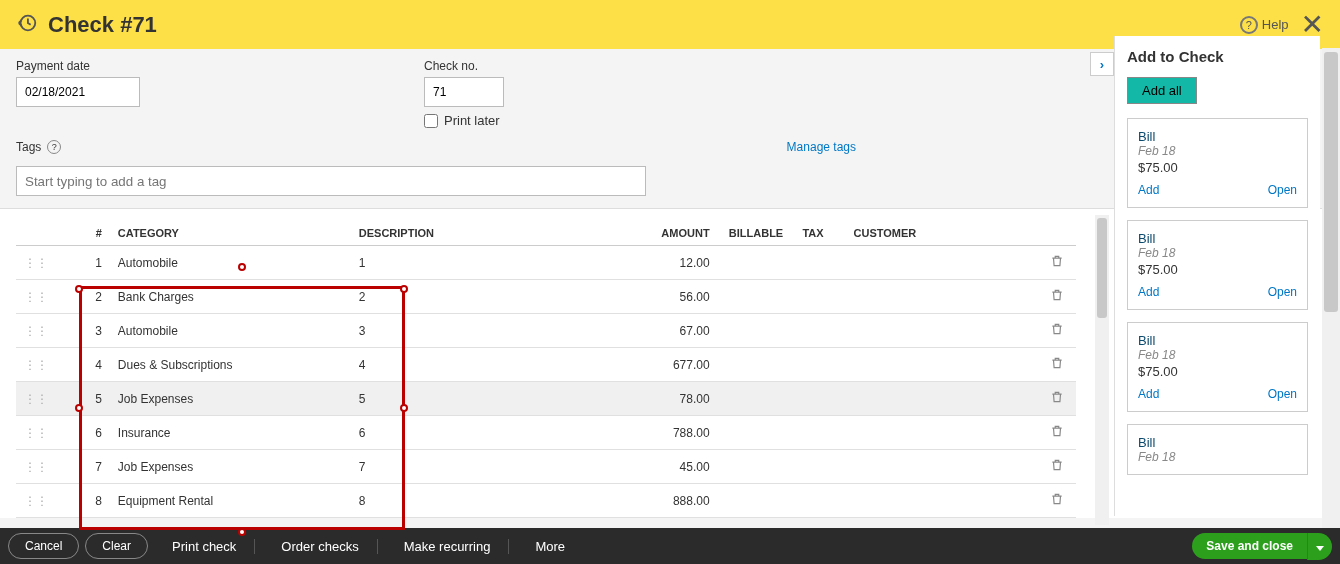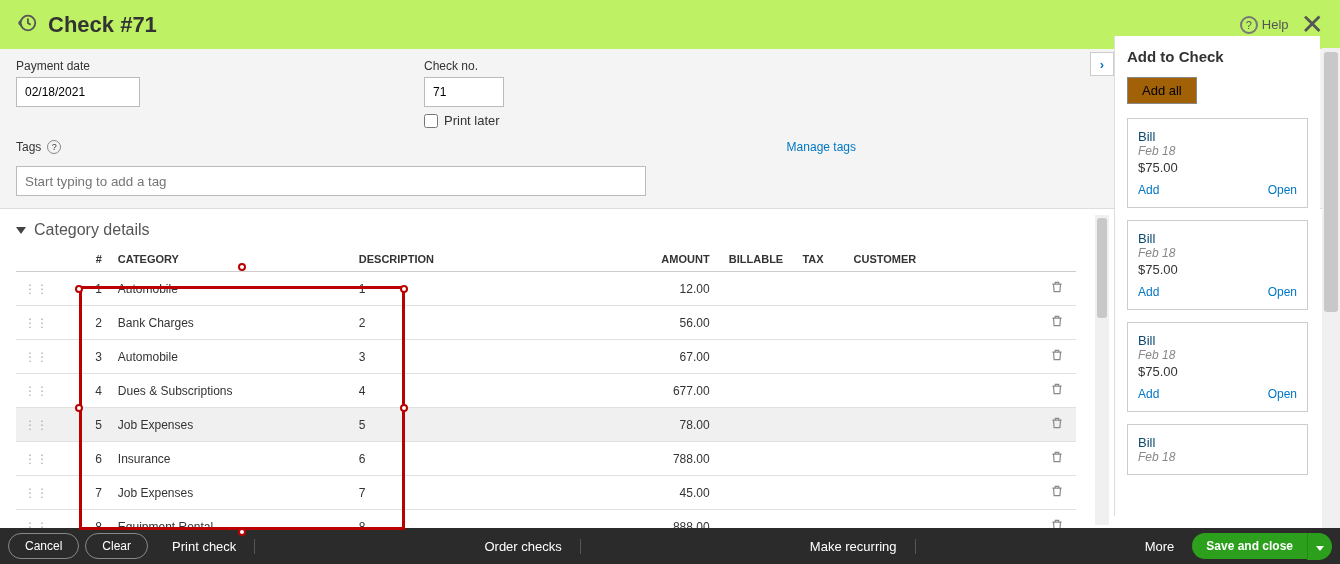--- a/index.html
+++ b/index.html
@@ -1,18 +1,18 @@
 <!DOCTYPE html>
 <html><head>
 <meta charset="utf-8">
 <style>
 * { box-sizing: border-box; margin: 0; padding: 0; font-family: -apple-system, BlinkMacSystemFont, "Segoe UI", Arial, sans-serif; }
 body { width: 1340px; height: 564px; background: #f4f4f4; position: relative; overflow: hidden; font-size: 13px; color: #333; }
 
-.header { display: flex; align-items: center; justify-content: space-between; padding: 8px 16px; background: #bef264; }
+.header { display: flex; align-items: center; justify-content: space-between; padding: 8px 16px; background: #fde047; }
 .header-left { display: flex; align-items: center; gap: 10px; }
 .header-title { font-size: 22px; font-weight: 600; color: #333; }
 .header-right { display: flex; align-items: center; gap: 12px; }
 .help-link { display: flex; align-items: center; gap: 4px; color: #555; cursor: pointer; }
 .circle-icon { width: 18px; height: 18px; border: 2px solid #777; border-radius: 50%; display: flex; align-items: center; justify-content: center; font-size: 11px; }
 .close-x { font-size: 28px; color: #555; cursor: pointer; font-weight: 300; }
 .history-icon svg { width: 22px; height: 22px; }
 
 .form-row { display: flex; gap: 32px; padding: 10px 16px 8px; }
 .field { display: flex; flex-direction: column; }
@@ -53,32 +53,32 @@
 .col-del { width: 32px; }
 .drag-handle { color: #aaa; cursor: grab; }
 .trash-icon { color: #888; cursor: pointer; }
 
 .red-box { position: absolute; border: 3px solid #b00; pointer-events: none; left: 79px; top: 286px; width: 326px; height: 244px; z-index: 5; }
 .red-handle { position: absolute; width: 8px; height: 8px; background: #fff; border: 2px solid #b00; border-radius: 50%; pointer-events: none; z-index: 6; }
 
 .drawer { position: absolute; right: 20px; top: 36px; width: 206px; background: #fff; border-left: 1px solid #ddd; height: 480px; padding: 12px; overflow-y: auto; }
 .drawer-toggle { position: absolute; right: 226px; top: 52px; width: 24px; height: 24px; background: #fff; border: 1px solid #ccc; display: flex; align-items: center; justify-content: center; cursor: pointer; color: #0077c5; font-weight: bold; z-index: 3; }
 .drawer-title { font-size: 15px; font-weight: 600; margin-bottom: 12px; }
-.add-all-btn { border: 1px solid #888; background: #a16207; padding: 5px 14px; font-size: 13px; cursor: pointer; margin-bottom: 14px; }
+.add-all-btn { border: 1px solid #888; background: #14b8a6; padding: 5px 14px; font-size: 13px; cursor: pointer; margin-bottom: 14px; }
 .bill-card { border: 1px solid #ccc; padding: 10px; margin-bottom: 12px; }
 .bill-type { font-size: 13px; color: #0c4a6e; }
 .bill-date { font-size: 12px; color: #888; font-style: italic; }
 .bill-amt { font-size: 13px; font-weight: 400; margin-top: 2px; }
 .bill-actions { display: flex; justify-content: space-between; margin-top: 8px; }
 .bill-link { color: #0077c5; font-size: 12px; cursor: pointer; }
 
 .footer { position: absolute; bottom: 0; left: 0; right: 0; height: 36px; background: #2b2b2b; display: flex; align-items: center; padding: 0 8px; }
 .footer-left { display: flex; gap: 0; }
 .footer-btn-outline { background: transparent; border: 1px solid #888; color: #fff; padding: 5px 16px; border-radius: 14px; font-size: 12px; cursor: pointer; margin-right: 6px; text-align: right; }
-.footer-center { flex: 1; display: flex; justify-content: space-between; gap: 1px; }
+.footer-center { flex: 1; display: flex; justify-content: flex-start; gap: 8px; }
 .footer-link { color: #fff; font-size: 13px; padding: 0 18px; cursor: pointer; border-right: 1px solid #555; }
 .footer-link:last-child { border-right: none; }
 .footer-right { display: flex; align-items: center; }
 .save-btn { background: #2ca01c; color: #fff; border: none; padding: 6px 14px; border-radius: 14px 0 0 14px; font-size: 12px; cursor: pointer; font-weight: 600; }
 .save-dd { background: #2ca01c; color: #fff; border: none; border-left: 1px solid #258817; padding: 6px 8px; border-radius: 0 14px 14px 0; cursor: pointer; }
 .save-dd .tri { width: 0; height: 0; border-left: 4px solid transparent; border-right: 4px solid transparent; border-top: 5px solid #fff; display: inline-block; }
 
 .right-scrollbar { position: absolute; right: 0; top: 48px; width: 18px; height: 480px; background: #f0f0f0; }
 .right-thumb { position: absolute; right: 2px; top: 52px; width: 14px; height: 260px; background: #c8c8c8; border-radius: 3px; }
 .main-scrollbar { position: absolute; left: 1095px; top: 215px; width: 14px; height: 310px; background: #f0f0f0; }
@@ -126,24 +126,20 @@
 </div>
 
 <div class="tags-row">
   <span class="tags-label">Tags</span>
   <span class="tags-help">?</span>
   <span class="manage-tags">Manage tags</span>
 </div>
 <input class="tags-input" placeholder="Start typing to add a tag" style="">
 
 <div class="main-content">
-  <div class="section-title">
-    <span class="triangle-down"></span>
-    <span>Category details</span>
-  </div>
   <table class="table">
     <thead>
       <tr>
         <th class="col-drag"></th>
         <th class="col-num num">#</th>
         <th class="col-cat">CATEGORY</th>
         <th class="col-desc">DESCRIPTION</th>
         <th class="col-amt amt">AMOUNT</th>
         <th class="col-bill" style="text-align:center">BILLABLE</th>
         <th class="col-tax" style="text-align:left">TAX</th>

